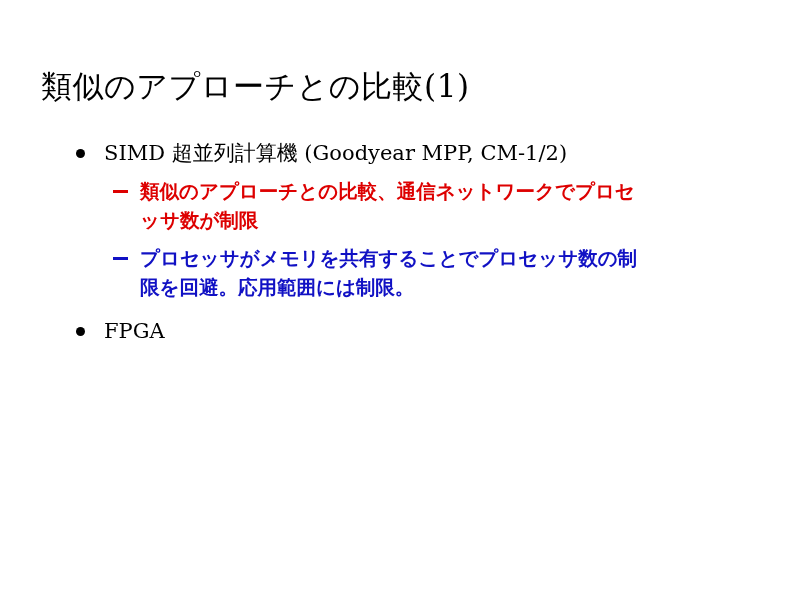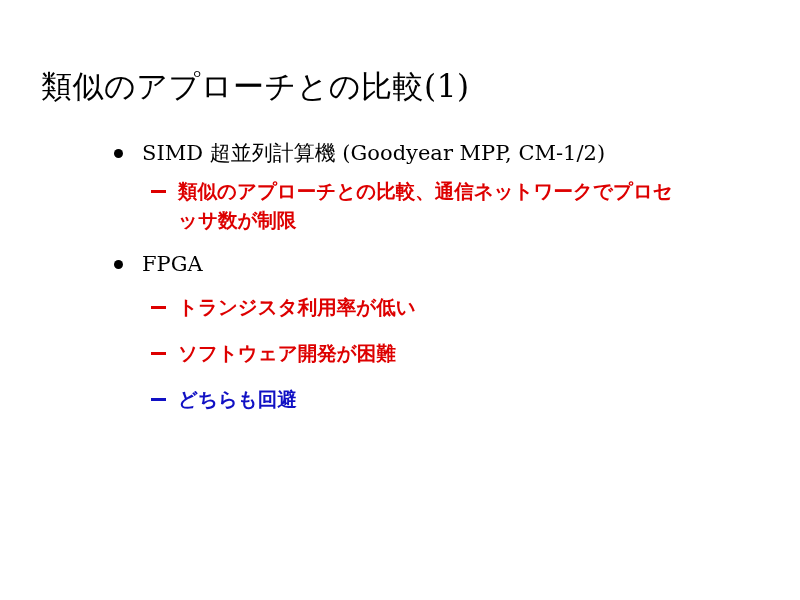--- a/index.html
+++ b/index.html
@@ -32,24 +32,23 @@
     line-height: 40px;
     color: #000000;
     letter-spacing: 0.5px;
     white-space: nowrap;
     font-family: "DejaVu Serif", "Liberation Serif", serif;
   }
 
   
   .body-list {
     position: absolute;
-    left: 0;
+    left: 8px;
     top: 138px;
     width: 708px;
-    padding-left: 46px;
   }
 
   .level1-block {
     margin: 0;
   }
   .level1-block.gap-before {
     margin-top: 14px;
   }
 
   .level1-item {
@@ -126,39 +125,29 @@
       <div class="level1-item">
         <span class="bullet-dot"></span>
         <span class="level1-text">SIMD 超並列計算機 (Goodyear MPP, CM-1/2)</span>
       </div>
 
       <div class="sub-list">
         <div class="level2-item c-red">
           <span class="dash"></span>
           <span class="level2-text">類似のアプローチとの比較、通信ネットワークでプロセッサ数が制限</span>
         </div>
+        <div class="level2-item c-blue">
+          <span class="dash"></span>
+          <span class="level2-text">プロセッサがメモリを共有することでプロセッサ数の制限を回避。応用範囲には制限。</span>
+        </div>
       </div>
     </div>
 
     <div class="level1-block gap-before">
       <div class="level1-item">
         <span class="bullet-dot"></span>
         <span class="level1-text">FPGA</span>
       </div>
 
-      <div class="sub-list loose">
-        <div class="level2-item c-red">
-          <span class="dash"></span>
-          <span class="level2-text">トランジスタ利用率が低い</span>
-        </div>
-        <div class="level2-item c-red">
-          <span class="dash"></span>
-          <span class="level2-text">ソフトウェア開発が困難</span>
-        </div>
-        <div class="level2-item c-blue">
-          <span class="dash"></span>
-          <span class="level2-text">どちらも回避</span>
-        </div>
-      </div>
     </div>
 
   </div>
 </div>
 
 </body></html>

